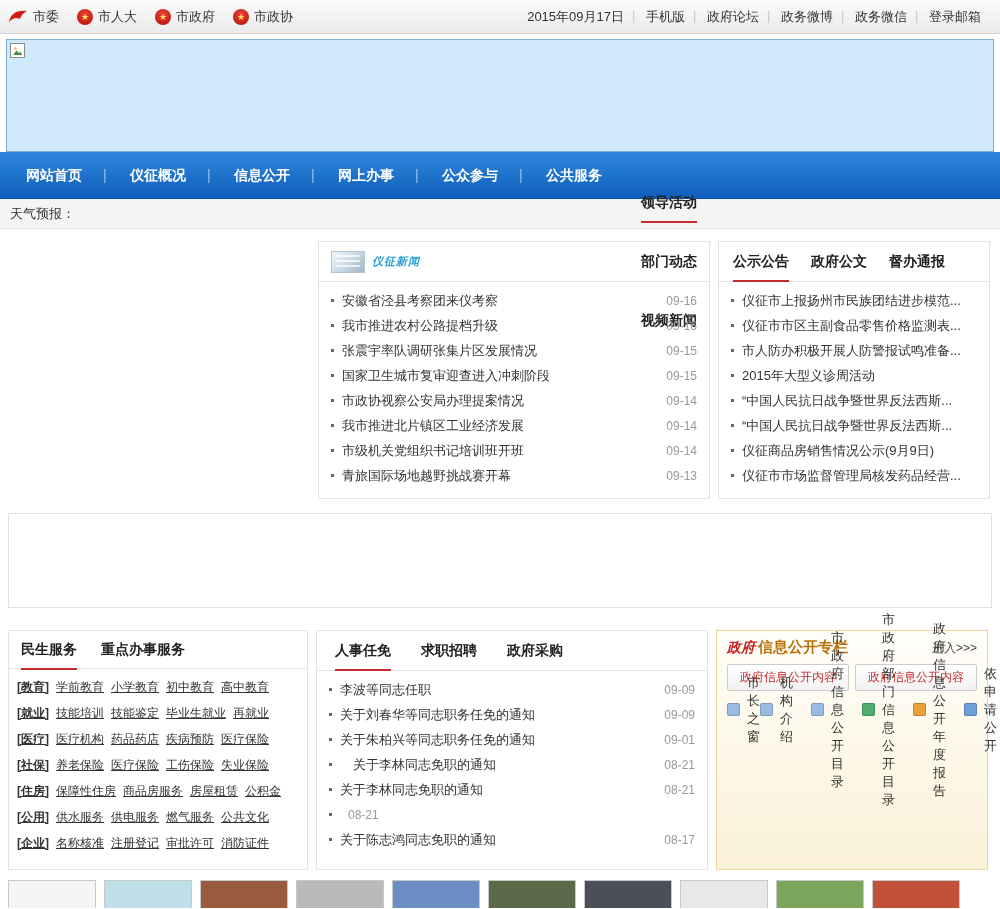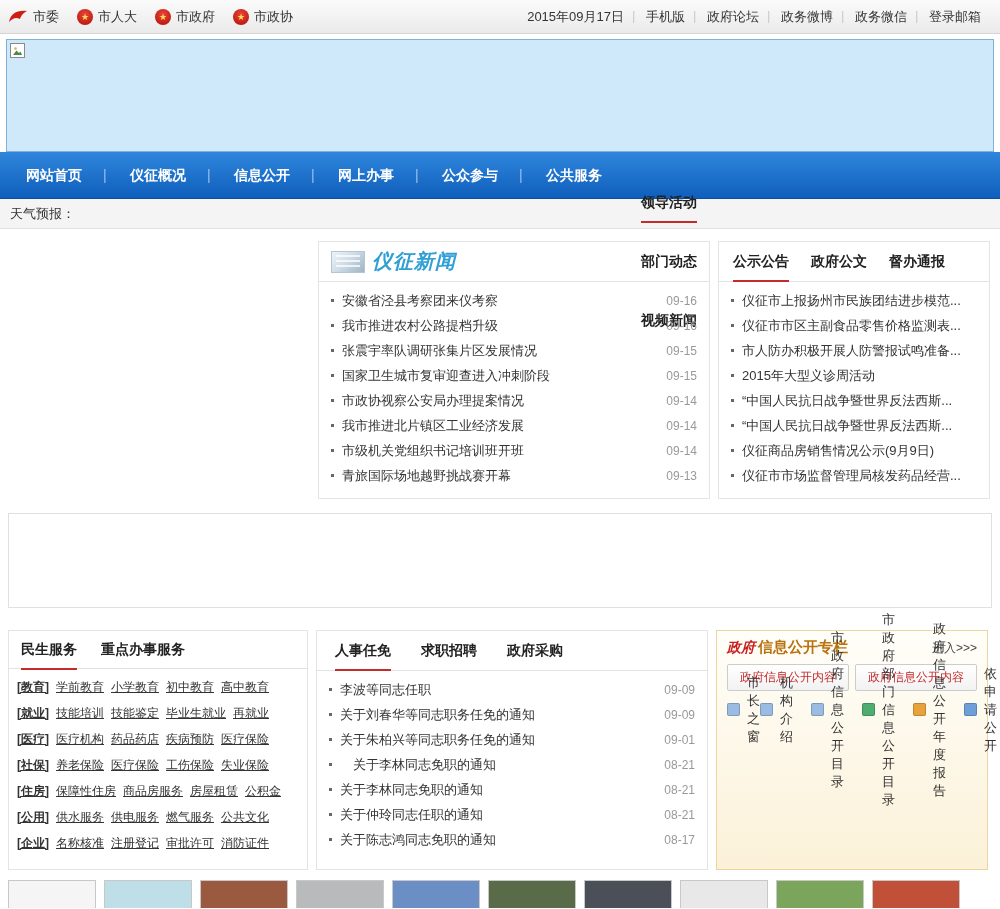--- a/index.html
+++ b/index.html
@@ -44,21 +44,21 @@
   .notice-panel{width:272px;flex:none;}
   .p-head{height:40px;display:flex;align-items:center;border-bottom:1px solid #e2e2e2;padding:0 12px;}
   .tab{line-height:38px;height:40px;font-size:14px;font-weight:bold;color:#222;cursor:pointer;
        border-bottom:2px solid transparent;margin-bottom:-1px;white-space:nowrap;}
   .tab.active{border-bottom-color:#c42b2b;}
   .news-brand{display:flex;align-items:center;gap:7px;margin-right:auto;}
   .news-icon{width:34px;height:22px;border:1px solid #b5c6d2;position:relative;flex:none;
              background:linear-gradient(135deg,#eef4f8 0%,#cfdde8 45%,#9fb4c2 100%);}
   .news-icon::after{content:"";position:absolute;inset:3px 4px;
              background:repeating-linear-gradient(rgba(255,255,255,.75) 0 2px,transparent 2px 5px);}
-  .news-brand-txt{color:#2f9fd4;font-size:20px;font-weight:bold;font-style:italic;letter-spacing:1px;}
+  .news-brand-txt{color:#2f9fd4;font-size:11px;font-weight:bold;font-style:italic;letter-spacing:1px;}
   .news-tabs{display:flex;gap:20px;flex-direction:column;}
   .notice-tabs{display:flex;gap:22px;padding-left:2px;}
   .pers-tabs{display:flex;gap:30px;padding-left:6px;}
   .n-list{list-style:none;margin:6px 0 0;padding:0 12px;}
   .n-list li{display:flex;align-items:center;height:25px;font-size:13px;}
   .bullet{width:3px;height:3px;background:#666;margin-right:8px;flex:none;}
   .n-title{flex:1;overflow:hidden;white-space:nowrap;text-overflow:ellipsis;cursor:pointer;color:#333;}
   .n-date{color:#999;font-size:12px;margin-left:8px;flex:none;}
 
   .row2{margin:14px 8px 0;height:95px;background:#fff;border:1px solid #e0e0e0;}
@@ -372,21 +372,20 @@
         </li>
 
         <li>
           <span class="bullet"></span>
           <span class="n-title">关于李林同志免职的通知</span>
           <span class="n-date">08-21</span>
         </li>
 
         <li>
           <span class="bullet"></span>
-          <span class="n-title">关于仲玲同志任职的通知</span>
           <span class="n-date">08-21</span>
         </li>
 
         <li>
           <span class="bullet"></span>
           <span class="n-title">关于陈志鸿同志免职的通知</span>
           <span class="n-date">08-17</span>
         </li>
       </ul>
   </section>

